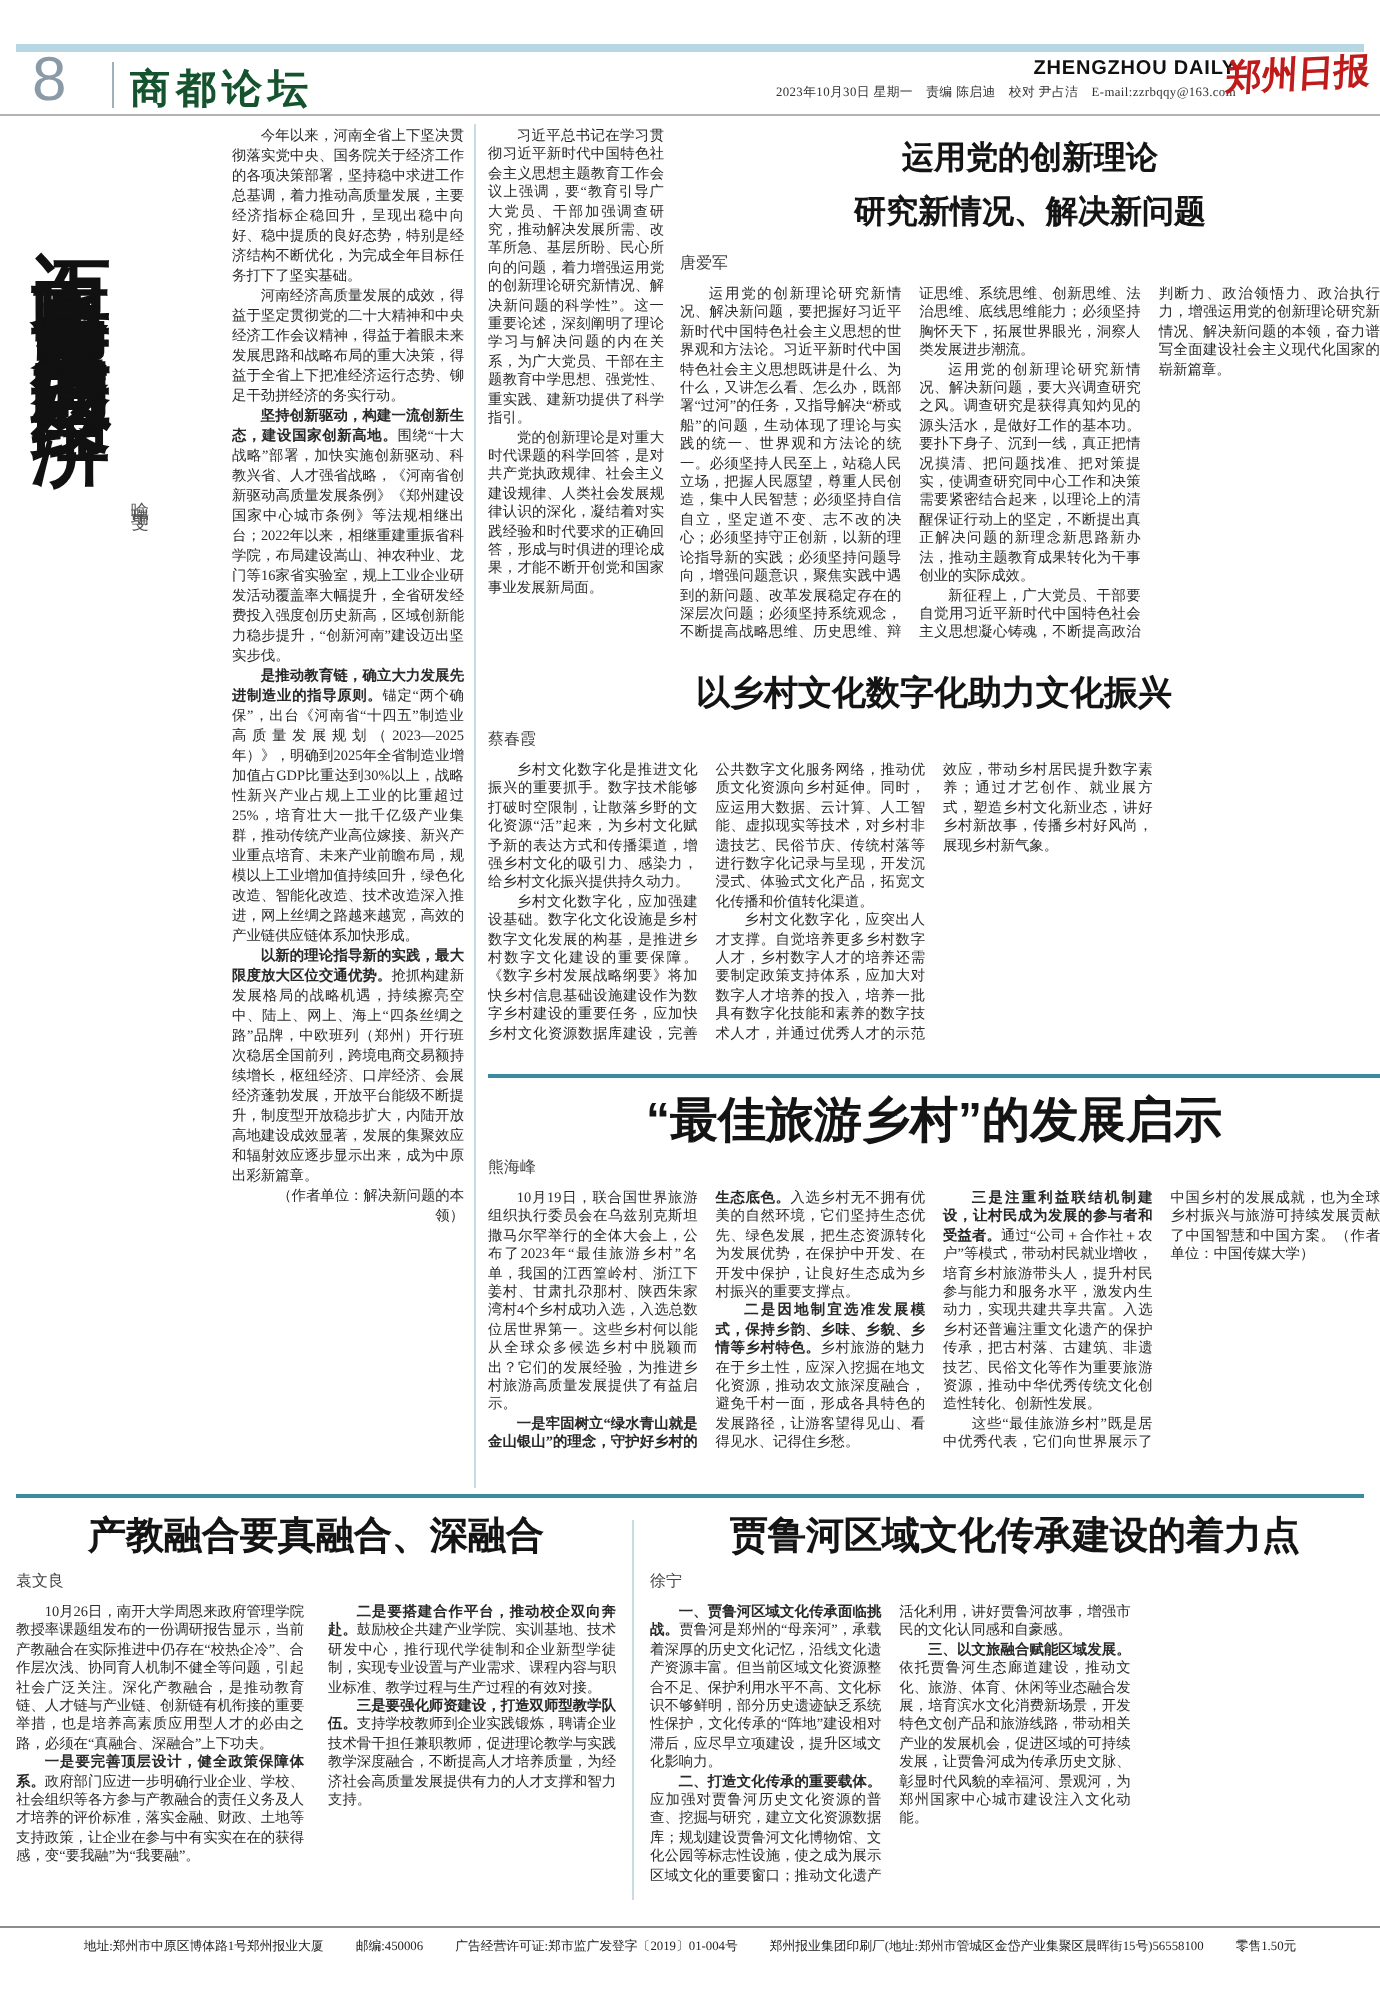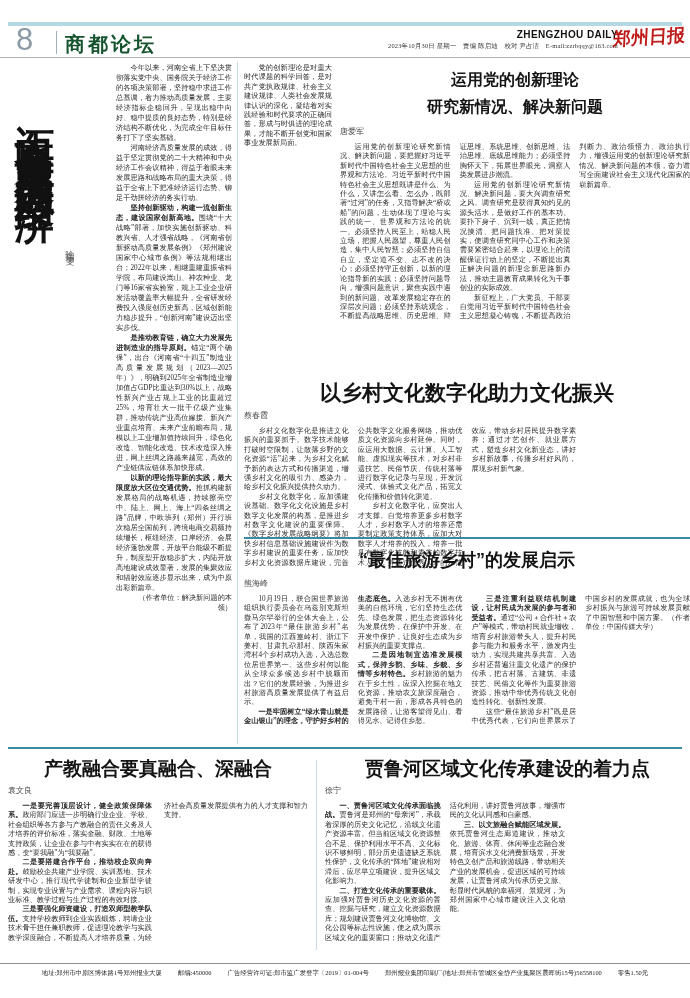--- a/index.html
+++ b/index.html
@@ -66,66 +66,68 @@
       <p>河南经济高质量发展的成效，得益于坚定贯彻党的二十大精神和中央经济工作会议精神，得益于着眼未来发展思路和战略布局的重大决策，得益于全省上下把准经济运行态势、铆足干劲拼经济的务实行动。</p>
       <p><b>坚持创新驱动，构建一流创新生态，建设国家创新高地。</b>围绕“十大战略”部署，加快实施创新驱动、科教兴省、人才强省战略，《河南省创新驱动高质量发展条例》《郑州建设国家中心城市条例》等法规相继出台；2022年以来，相继重建重振省科学院，布局建设嵩山、神农种业、龙门等16家省实验室，规上工业企业研发活动覆盖率大幅提升，全省研发经费投入强度创历史新高，区域创新能力稳步提升，“创新河南”建设迈出坚实步伐。</p>
       <p><b>是推动教育链，确立大力发展先进制造业的指导原则。</b>锚定“两个确保”，出台《河南省“十四五”制造业高质量发展规划（2023—2025年）》，明确到2025年全省制造业增加值占GDP比重达到30%以上，战略性新兴产业占规上工业的比重超过25%，培育壮大一批千亿级产业集群，推动传统产业高位嫁接、新兴产业重点培育、未来产业前瞻布局，规模以上工业增加值持续回升，绿色化改造、智能化改造、技术改造深入推进，网上丝绸之路越来越宽，高效的产业链供应链体系加快形成。</p>
       <p><b>以新的理论指导新的实践，最大限度放大区位交通优势。</b>抢抓构建新发展格局的战略机遇，持续擦亮空中、陆上、网上、海上“四条丝绸之路”品牌，中欧班列（郑州）开行班次稳居全国前列，跨境电商交易额持续增长，枢纽经济、口岸经济、会展经济蓬勃发展，开放平台能级不断提升，制度型开放稳步扩大，内陆开放高地建设成效显著，发展的集聚效应和辐射效应逐步显示出来，成为中原出彩新篇章。</p>
       <p style="text-align: right;">（作者单位：解决新问题的本领）</p>
     </div>
   <div class="abs vrule vrule-main"></div>
 
   <div class="abs" style="left:244px;top:62px;width:446px;height:270px;">
     <div class="article-body" style="position:absolute;left:0;top:2px;width:88px;height:266px;">
+        <p>习近平总书记在学习贯彻习近平新时代中国特色社会主义思想主题教育工作会议上强调，要“教育引导广大党员、干部加强调查研究，推动解决发展所需、改革所急、基层所盼、民心所向的问题，着力增强运用党的创新理论研究新情况、解决新问题的科学性”。这一重要论述，深刻阐明了理论学习与解决问题的内在关系，为广大党员、干部在主题教育中学思想、强党性、重实践、建新功提供了科学指引。</p>
         <p>党的创新理论是对重大时代课题的科学回答，是对共产党执政规律、社会主义建设规律、人类社会发展规律认识的深化，凝结着对实践经验和时代要求的正确回答，形成与时俱进的理论成果，才能不断开创党和国家事业发展新局面。</p>
       </div>
     <div style="position:absolute;left:96px;top:0;width:350px;">
       <div class="hl" style="font-size:16px;line-height:27px;margin-top:4px;">
         <div>运用党的创新理论</div>
         <div>研究新情况、解决新问题</div>
       </div>
       <div class="byline" style="margin-top:6px;">唐爱军</div>
       <div class="article-body cols-3" style="margin-top:6px;height:180px;">
           <p>运用党的创新理论研究新情况、解决新问题，要把握好习近平新时代中国特色社会主义思想的世界观和方法论。习近平新时代中国特色社会主义思想既讲是什么、为什么，又讲怎么看、怎么办，既部署“过河”的任务，又指导解决“桥或船”的问题，生动体现了理论与实践的统一、世界观和方法论的统一。必须坚持人民至上，站稳人民立场，把握人民愿望，尊重人民创造，集中人民智慧；必须坚持自信自立，坚定道不变、志不改的决心；必须坚持守正创新，以新的理论指导新的实践；必须坚持问题导向，增强问题意识，聚焦实践中遇到的新问题、改革发展稳定存在的深层次问题；必须坚持系统观念，不断提高战略思维、历史思维、辩证思维、系统思维、创新思维、法治思维、底线思维能力；必须坚持胸怀天下，拓展世界眼光，洞察人类发展进步潮流。</p>
           <p>运用党的创新理论研究新情况、解决新问题，要大兴调查研究之风。调查研究是获得真知灼见的源头活水，是做好工作的基本功。要扑下身子、沉到一线，真正把情况摸清、把问题找准、把对策提实，使调查研究同中心工作和决策需要紧密结合起来，以理论上的清醒保证行动上的坚定，不断提出真正解决问题的新理念新思路新办法，推动主题教育成果转化为干事创业的实际成效。</p>
           <p>新征程上，广大党员、干部要自觉用习近平新时代中国特色社会主义思想凝心铸魂，不断提高政治判断力、政治领悟力、政治执行力，增强运用党的创新理论研究新情况、解决新问题的本领，奋力谱写全面建设社会主义现代化国家的崭新篇章。</p>
         </div>
     </div>
   </div>
 
   <div class="abs" style="left:244px;top:334px;width:446px;">
-    <div class="hl" style="font-size:21px;line-height:26px;margin-top:46px;">以乡村文化数字化助力文化振兴</div>
+    <div class="hl" style="font-size:17px;line-height:26px;">以乡村文化数字化助力文化振兴</div>
     <div class="byline" style="margin-top:4px;">蔡春霞</div>
     <div class="article-body cols-4" style="margin-top:6px;height:150px;">
         <p>乡村文化数字化是推进文化振兴的重要抓手。数字技术能够打破时空限制，让散落乡野的文化资源“活”起来，为乡村文化赋予新的表达方式和传播渠道，增强乡村文化的吸引力、感染力，给乡村文化振兴提供持久动力。</p>
         <p>乡村文化数字化，应加强建设基础。数字化文化设施是乡村数字文化发展的构基，是推进乡村数字文化建设的重要保障。《数字乡村发展战略纲要》将加快乡村信息基础设施建设作为数字乡村建设的重要任务，应加快乡村文化资源数据库建设，完善公共数字文化服务网络，推动优质文化资源向乡村延伸。同时，应运用大数据、云计算、人工智能、虚拟现实等技术，对乡村非遗技艺、民俗节庆、传统村落等进行数字化记录与呈现，开发沉浸式、体验式文化产品，拓宽文化传播和价值转化渠道。</p>
         <p>乡村文化数字化，应突出人才支撑。自觉培养更多乡村数字人才，乡村数字人才的培养还需要制定政策支持体系，应加大对数字人才培养的投入，培养一批具有数字化技能和素养的数字技术人才，并通过优秀人才的示范效应，带动乡村居民提升数字素养；通过才艺创作、就业展方式，塑造乡村文化新业态，讲好乡村新故事，传播乡村好风尚，展现乡村新气象。</p>
       </div>
   </div>
 
   <div class="abs teal div-mid"></div>
 
   <div class="abs" style="left:244px;top:547px;width:446px;">
-    <div class="hl" style="font-size:18px;line-height:27px;">“最佳旅游乡村”的发展启示</div>
+    <div class="hl" style="font-size:24px;line-height:27px;">“最佳旅游乡村”的发展启示</div>
     <div class="byline" style="margin-top:4px;">熊海峰</div>
     <div class="article-body cols-4" style="margin-top:6px;height:138px;">
         <p>10月19日，联合国世界旅游组织执行委员会在乌兹别克斯坦撒马尔罕举行的全体大会上，公布了2023年“最佳旅游乡村”名单，我国的江西篁岭村、浙江下姜村、甘肃扎尕那村、陕西朱家湾村4个乡村成功入选，入选总数位居世界第一。这些乡村何以能从全球众多候选乡村中脱颖而出？它们的发展经验，为推进乡村旅游高质量发展提供了有益启示。</p>
         <p><b>一是牢固树立“绿水青山就是金山银山”的理念，守护好乡村的生态底色。</b>入选乡村无不拥有优美的自然环境，它们坚持生态优先、绿色发展，把生态资源转化为发展优势，在保护中开发、在开发中保护，让良好生态成为乡村振兴的重要支撑点。</p>
         <p><b>二是因地制宜选准发展模式，保持乡韵、乡味、乡貌、乡情等乡村特色。</b>乡村旅游的魅力在于乡土性，应深入挖掘在地文化资源，推动农文旅深度融合，避免千村一面，形成各具特色的发展路径，让游客望得见山、看得见水、记得住乡愁。</p>
         <p><b>三是注重利益联结机制建设，让村民成为发展的参与者和受益者。</b>通过“公司＋合作社＋农户”等模式，带动村民就业增收，培育乡村旅游带头人，提升村民参与能力和服务水平，激发内生动力，实现共建共享共富。入选乡村还普遍注重文化遗产的保护传承，把古村落、古建筑、非遗技艺、民俗文化等作为重要旅游资源，推动中华优秀传统文化创造性转化、创新性发展。</p>
         <p>这些“最佳旅游乡村”既是居中优秀代表，它们向世界展示了中国乡村的发展成就，也为全球乡村振兴与旅游可持续发展贡献了中国智慧和中国方案。（作者单位：中国传媒大学）</p>
       </div>
   </div>
 
   <div class="abs teal div-bottom"></div>
 
   <div class="abs" style="left:8px;top:757px;width:300px;">
     <div class="hl" style="font-size:19px;line-height:24px;">产教融合要真融合、深融合</div>
     <div class="byline" style="margin-top:4px;">袁文良</div>
     <div class="article-body cols-2" style="margin-top:6px;height:142px;">
+        <p>10月26日，南开大学周恩来政府管理学院教授率课题组发布的一份调研报告显示，当前产教融合在实际推进中仍存在“校热企冷”、合作层次浅、协同育人机制不健全等问题，引起社会广泛关注。深化产教融合，是推动教育链、人才链与产业链、创新链有机衔接的重要举措，也是培养高素质应用型人才的必由之路，必须在“真融合、深融合”上下功夫。</p>
         <p><b>一是要完善顶层设计，健全政策保障体系。</b>政府部门应进一步明确行业企业、学校、社会组织等各方参与产教融合的责任义务及人才培养的评价标准，落实金融、财政、土地等支持政策，让企业在参与中有实实在在的获得感，变“要我融”为“我要融”。</p>
         <p><b>二是要搭建合作平台，推动校企双向奔赴。</b>鼓励校企共建产业学院、实训基地、技术研发中心，推行现代学徒制和企业新型学徒制，实现专业设置与产业需求、课程内容与职业标准、教学过程与生产过程的有效对接。</p>
         <p><b>三是要强化师资建设，打造双师型教学队伍。</b>支持学校教师到企业实践锻炼，聘请企业技术骨干担任兼职教师，促进理论教学与实践教学深度融合，不断提高人才培养质量，为经济社会高质量发展提供有力的人才支撑和智力支持。</p>
       </div>
   </div>
 
   <div class="abs vrule vrule-bottom"></div>
 
   <div class="abs" style="left:325px;top:757px;width:365px;">
     <div class="hl" style="font-size:19px;line-height:24px;">贾鲁河区域文化传承建设的着力点</div>

